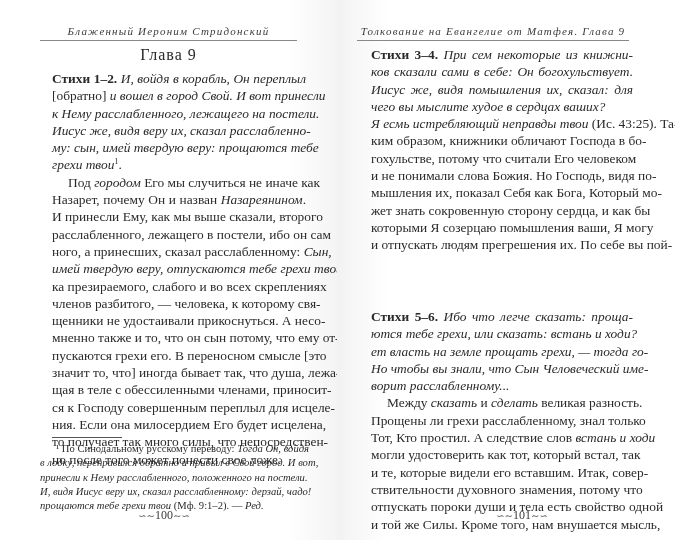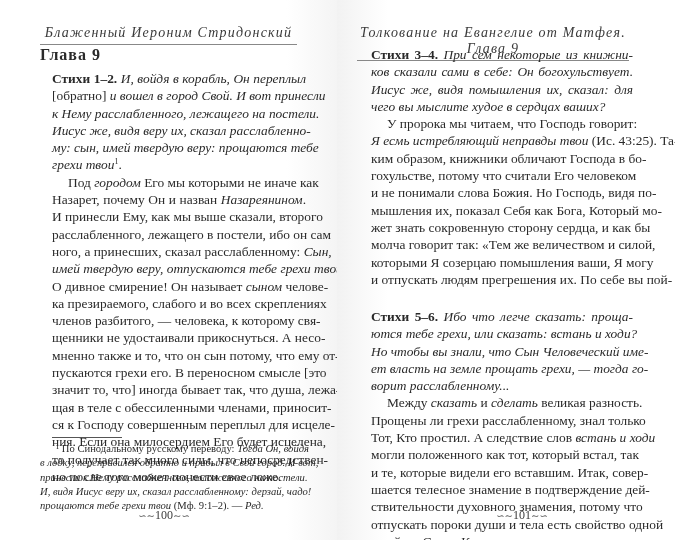--- a/index.html
+++ b/index.html
@@ -9,30 +9,30 @@
     font-family: "Liberation Serif", "DejaVu Serif", serif;
     color: #2a2a2a;
     position: relative;
   }
   .spread { position: absolute; left: 0; top: 0; width: 675px; height: 540px; }
   .page { position: absolute; top: 0; height: 540px; }
   .page.left { left: 0; width: 337px; background: linear-gradient(to right, #ffffff 0%, #ffffff 85%, #f4f4f4 100%); }
   .page.right { left: 337px; width: 338px; background: linear-gradient(to left, #ffffff 0%, #ffffff 85%, #f2f2f2 100%); }
   .running-head {
     position: absolute; top: 25px;
-    font-style: italic; font-size: 14px; letter-spacing: 1.2px;
+    font-style: italic; font-size: 11px; letter-spacing: 1.2px;
     color: #3a3a3a; text-align: center;
     border-bottom: 1px solid #888;
     padding-bottom: 3px;
   }
   .left .running-head { left: 40px; width: 257px; }
   .right .running-head { left: 20px; width: 272px; }
   .chapter-title {
     position: absolute; top: 46px; left: 40px; width: 257px;
-    font-weight: bold; font-size: 16px; letter-spacing: 1px;
+    text-align: center; font-weight: normal; font-size: 16px; letter-spacing: 1px;
   }
   .text-block {
     position: absolute; font-size: 13.4px; line-height: 17.3px;
     text-align: justify;
   }
   .left .text-block { left: 52px; width: 254px; }
   .right .text-block { left: 34px; width: 262px; }
   .line { display: block; white-space: nowrap; text-align: justify; text-align-last: justify; }
   .line.last { text-align-last: left; }
   .verse { font-weight: bold; margin-top: 36px; }
@@ -57,27 +57,26 @@
   <div class="page left">
     <div class="running-head">Блаженный Иероним Стридонский</div>
     <div class="chapter-title">Глава 9</div>
     <div class="text-block" id="left-body" style="top:70px;">
         <span class="line"><span class="verse">Стихи 1–2. </span><span class="it">И, войдя в корабль, Он переплыл</span></span>
         <span class="line"><span>[обратно] </span><span class="it">и вошел в город Свой. И вот принесли</span></span>
         <span class="line"><span class="it">к Нему расслабленного, лежащего на постели.</span></span>
         <span class="line"><span class="it">Иисус же, видя веру их, сказал расслабленно-</span></span>
         <span class="line"><span class="it">му: сын, имей твердую веру: прощаются тебе</span></span>
         <span class="line last"><span class="it">грехи твои</span><sup>1</sup><span>.</span></span>
-        <span class="line"><span style="padding-left: 16px; margin-top: 38px;">Под </span><span class="it">городом</span><span> Его мы которыми не иначе как</span></span>
+        <span class="line"><span style="padding-left: 16px; margin-top: 38px;">Под </span><span class="it">городом</span><span> Его мы случиться не иначе как</span></span>
         <span class="line"><span>Назарет, почему Он и назван </span><span class="it">Назареянином</span><span>.</span></span>
         <span class="line"><span>И принесли Ему, как мы выше сказали, второго</span></span>
         <span class="line"><span>расслабленного, лежащего в постели, ибо он сам</span></span>
         <span class="line"><span>ного, а принесших, сказал расслабленному: </span><span class="it">Сын,</span></span>
         <span class="line"><span class="it">имей твердую веру, отпускаются тебе грехи твои.</span></span>
-        <span class="line"><span>О дивное смирение! Он называет </span><span class="it">сыном</span><span> челове-</span></span>
         <span class="line"><span>ка презираемого, слабого и во всех скреплениях</span></span>
         <span class="line"><span>членов разбитого, — человека, к которому свя-</span></span>
         <span class="line"><span>щенники не удостаивали прикоснуться. А несо-</span></span>
         <span class="line"><span>мненно также и то, что он сын потому, что ему от-</span></span>
         <span class="line"><span>пускаются грехи его. В переносном смысле [это</span></span>
         <span class="line"><span>значит то, что] иногда бывает так, что душа, лежа-</span></span>
         <span class="line"><span>щая в теле с обессиленными членами, приносит-</span></span>
         <span class="line"><span>ся к Господу совершенным переплыл для исцеле-</span></span>
         <span class="line"><span>ния. Если она милосердием Его будет исцелена,</span></span>
         <span class="line"><span>то получает так много силы, что непосредствен-</span></span>
@@ -96,43 +95,40 @@
     </div>
   </div>
 
   <div class="page right">
     <div class="running-head">Толкование на Евангелие от Матфея. Глава 9</div>
     <div class="text-block" id="right-p1" style="top:46px;">
         <span class="line"><span class="verse">Стихи 3–4. </span><span class="it">При сем некоторые из книжни-</span></span>
         <span class="line"><span class="it">ков сказали сами в себе: Он богохульствует.</span></span>
         <span class="line"><span class="it">Иисус же, видя помышления их, сказал: для</span></span>
         <span class="line last"><span class="it">чего вы мыслите худое в сердцах ваших?</span></span>
-        <span class="line"><span style="padding-left: 16px;">У пророка мы читаем, что Господь говорит:</span></span>
         <span class="line"><span class="it">Я есмь истребляющий неправды твои</span><span> (Ис. 43:25). Та-</span></span>
         <span class="line"><span>ким образом, книжники обличают Господа в бо-</span></span>
         <span class="line"><span>гохульстве, потому что считали Его человеком</span></span>
         <span class="line"><span>и не понимали слова Божия. Но Господь, видя по-</span></span>
         <span class="line"><span>мышления их, показал Себя как Бога, Который мо-</span></span>
         <span class="line"><span>жет знать сокровенную сторону сердца, и как бы</span></span>
-        <span class="line"><span>молча говорит так: «Тем же величеством и силой,</span></span>
         <span class="line"><span>которыми Я созерцаю помышления ваши, Я могу</span></span>
         <span class="line"><span>и отпускать людям прегрешения их. По себе вы пой-</span></span>
       </div>
     <div class="text-block" id="right-p2" style="top:308px;">
         <span class="line"><span class="verse">Стихи 5–6. </span><span class="it">Ибо что легче сказать: проща-</span></span>
         <span class="line"><span class="it">ются тебе грехи, или сказать: встань и ходи?</span></span>
+        <span class="line"><span class="it">ет власть на земле прощать грехи, — тогда го-</span></span>
         <span class="line"><span class="it">Но чтобы вы знали, что Сын Человеческий име-</span></span>
-        <span class="line"><span class="it">ет власть на земле прощать грехи, — тогда го-</span></span>
         <span class="line last"><span class="it">ворит расслабленному...</span></span>
         <span class="line"><span style="padding-left: 16px;">Между </span><span class="it">сказать</span><span> и </span><span class="it">сделать</span><span> великая разность.</span></span>
         <span class="line"><span>Прощены ли грехи расслабленному, знал только</span></span>
         <span class="line"><span>Тот, Кто простил. А следствие слов </span><span class="it">встань и ходи</span></span>
-        <span class="line"><span>могли положенного как тот, который встал, так</span></span>
+        <span class="line"><span>могли удостоверить как тот, который встал, так</span></span>
         <span class="line"><span>и те, которые видели его вставшим. Итак, совер-</span></span>
-        <span class="line"><span>шается телесное знамение в подтверждение дей-</span></span>
         <span class="line"><span>ствительности духовного знамения, потому что</span></span>
         <span class="line"><span>отпускать пороки души и тела есть свойство одной</span></span>
         <span class="line"><span>и той же Силы. Кроме того, нам внушается мысль,</span></span>
       </div>
     <div class="page-number">
       <span class="orn">∽∼</span><span>101</span><span class="orn">∼∽</span>
     </div>
   </div>
 </div>
 

